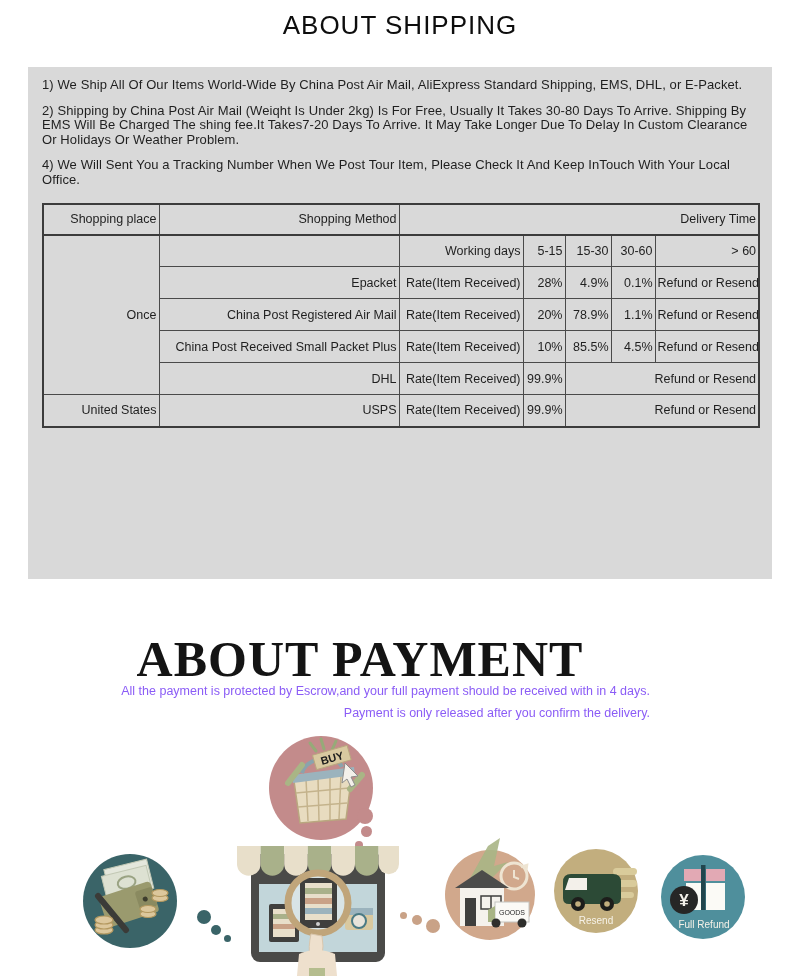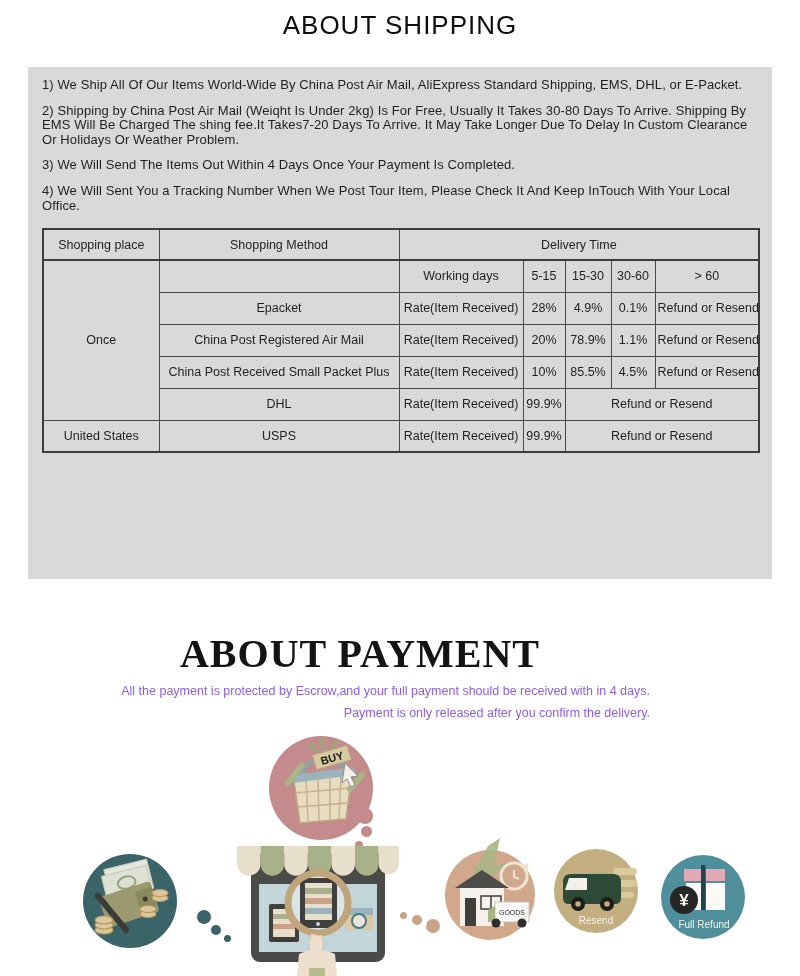--- a/index.html
+++ b/index.html
@@ -19,46 +19,45 @@
   .note {
     font-size:13px; color:#1f1f1f; line-height:14.6px; margin:0 0 11px 0;
     letter-spacing:0.1px;
   }
   table.ship-table {
     border-collapse:collapse; width:716px; margin:15px auto 0 auto;
     table-layout:fixed; border:2px solid #3c3c3c;
   }
   .ship-table td {
     border:1px solid #4a4a4a; font-size:12.5px; color:#1f1f1f;
-    text-align:center; vertical-align:middle; height:32px; padding:0 2px;
+    text-align:right; vertical-align:middle; height:32px; padding:0 2px;
     overflow:hidden; white-space:nowrap;
   }
   .ship-table tr.hdr td { border-bottom:2px solid #3c3c3c; height:31px; }
   .ship-table td.place-col { border-right:1px solid #4a4a4a; }
   .payment-title {
     position:absolute; top:630px; left:0; width:720px; text-align:center;
-    font-family:"Liberation Serif", serif; font-weight:700; font-size:40px;
+    font-family:"Liberation Serif", serif; font-weight:700; font-size:50px;
     color:#141414; letter-spacing:1px;
   }
   .payment-sub { position:absolute; left:0; width:650px; text-align:right;
     color:#8b5cf6; font-size:12.5px; }
   .sub1 { top:684px; } .sub2 { top:706px; }
   .illus { position:absolute; }
   .dot { position:absolute; border-radius:50%; }
   svg text { font-family:"Liberation Sans", sans-serif; }
 </style>
 </head>
 <body>
 
 <div class="shipping-title">ABOUT SHIPPING</div>
 
 <div class="notes-panel">
   <p class="note">1) We Ship All Of Our Items World-Wide By China Post Air Mail, AliExpress Standard Shipping, EMS, DHL, or E-Packet.</p>
   <p class="note">2) Shipping by China Post Air Mail (Weiqht Is Under 2kg) Is For Free, Usually It Takes 30-80 Days To Arrive. Shipping By EMS Will Be Charged The shing fee.It Takes7-20 Days To Arrive. It May Take Longer Due To Delay In Custom Clearance Or Holidays Or Weather Problem.</p>
-  <p class="note">3) We Will Send The Items Out Within 4 Days Once Your Payment Is Completed.</p>
   <p class="note">4) We Will Sent You a Tracking Number When We Post Tour Item, Please Check It And Keep InTouch With Your Local Office.</p>
 
   <table class="ship-table">
     <colgroup>
       <col style="width:116px">
         <col style="width:240px">
         <col style="width:124px">
       <col style="width:42px">
         <col style="width:46px">
         <col style="width:44px">

